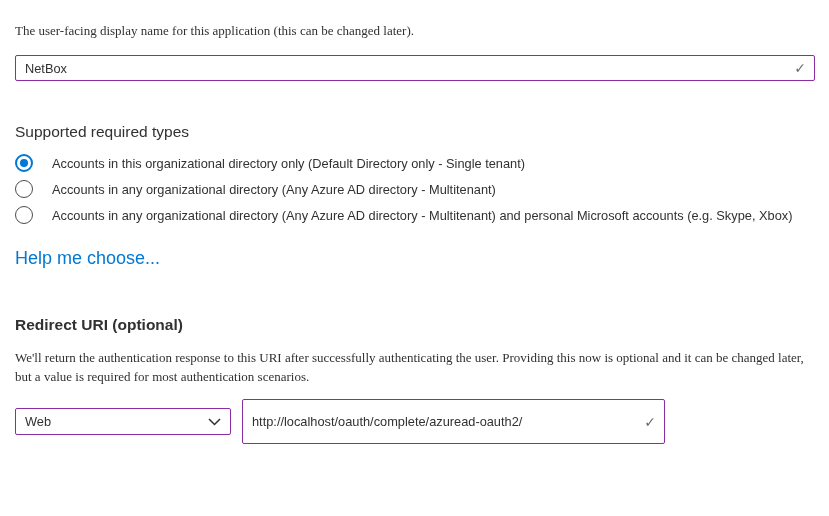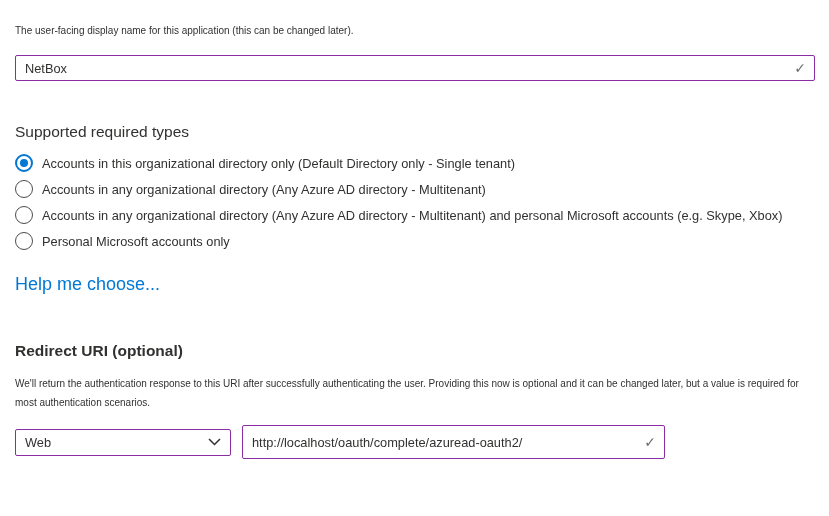--- a/index.html
+++ b/index.html
@@ -19,25 +19,26 @@
   .page{padding:10px 14px 0 15px;width:829px;}
 
   .section-title{
     font-size:15.5px;
     font-weight:400;
     line-height:20px;
     color:var(--text);
   }
   .required{color:var(--red);margin-right:4px;}
   .desc{
-    font-size:10px;
+    font-size:13px;
     line-height:16px;
     margin-top:13px;
     color:var(--text);
     max-width:805px;
+    font-family:Liberation Serif, serif;
   }
   .desc.two-line{line-height:19px;}
 
   .input-wrap{
     margin-top:16px;
     height:26px;
     border:1px solid var(--purple);
     border-radius:2px;
     display:flex;
     align-items:flex-end;
@@ -86,21 +87,21 @@
   .radio-circle.selected{
     border:2px solid var(--blue);
   }
   .radio-circle.selected::after{
     content:"";
     width:8px;height:8px;
     border-radius:50%;
     background:var(--blue);
   }
   .radio-label{
-    margin-left:9px;
+    margin-left:19px;
     font-size:12.8px;
     color:var(--text);
     white-space:nowrap;
   }
   .help-link{
     display:inline-block;
     margin-top:20px;
     font-size:18px;
     color:var(--blue);
     text-decoration:none;
@@ -124,21 +125,21 @@
     justify-content:space-between;
     padding:0 9px 0 9px;
     font-size:12.8px;
     color:var(--text);
     cursor:pointer;
     background:#fff;
   }
   .select-box .chev{display:flex;align-items:center;}
   .uri-input-wrap{
     width:423px;
-    height:34px;
+    height:45px;
     margin-top:0;
     flex:0 0 423px;
   }
 </style>
 </head>
 <body>
 
 <div class="page">
 
   
@@ -156,24 +157,20 @@
         <span class="radio-label">Accounts in this organizational directory only (Default Directory only - Single tenant)</span>
       </label>
       <label class="radio-row">
         <span class="radio-circle"></span>
         <span class="radio-label">Accounts in any organizational directory (Any Azure AD directory - Multitenant)</span>
       </label>
       <label class="radio-row">
         <span class="radio-circle"></span>
         <span class="radio-label">Accounts in any organizational directory (Any Azure AD directory - Multitenant) and personal Microsoft accounts (e.g. Skype, Xbox)</span>
       </label>
-      <label class="radio-row">
-        <span class="radio-circle"></span>
-        <span class="radio-label">Personal Microsoft accounts only</span>
-      </label>
     </div>
   <a class="help-link">Help me choose...</a>
 
   
   <div class="section-title section-3">Redirect URI (optional)</div>
   <p class="desc two-line">We'll return the authentication response to this URI after successfully authenticating the user. Providing this now is optional and it can be changed later, but a value is required for most authentication scenarios.</p>
   <div class="uri-row">
     <div class="select-box">
       <span>Web</span>
       <span class="chev">

